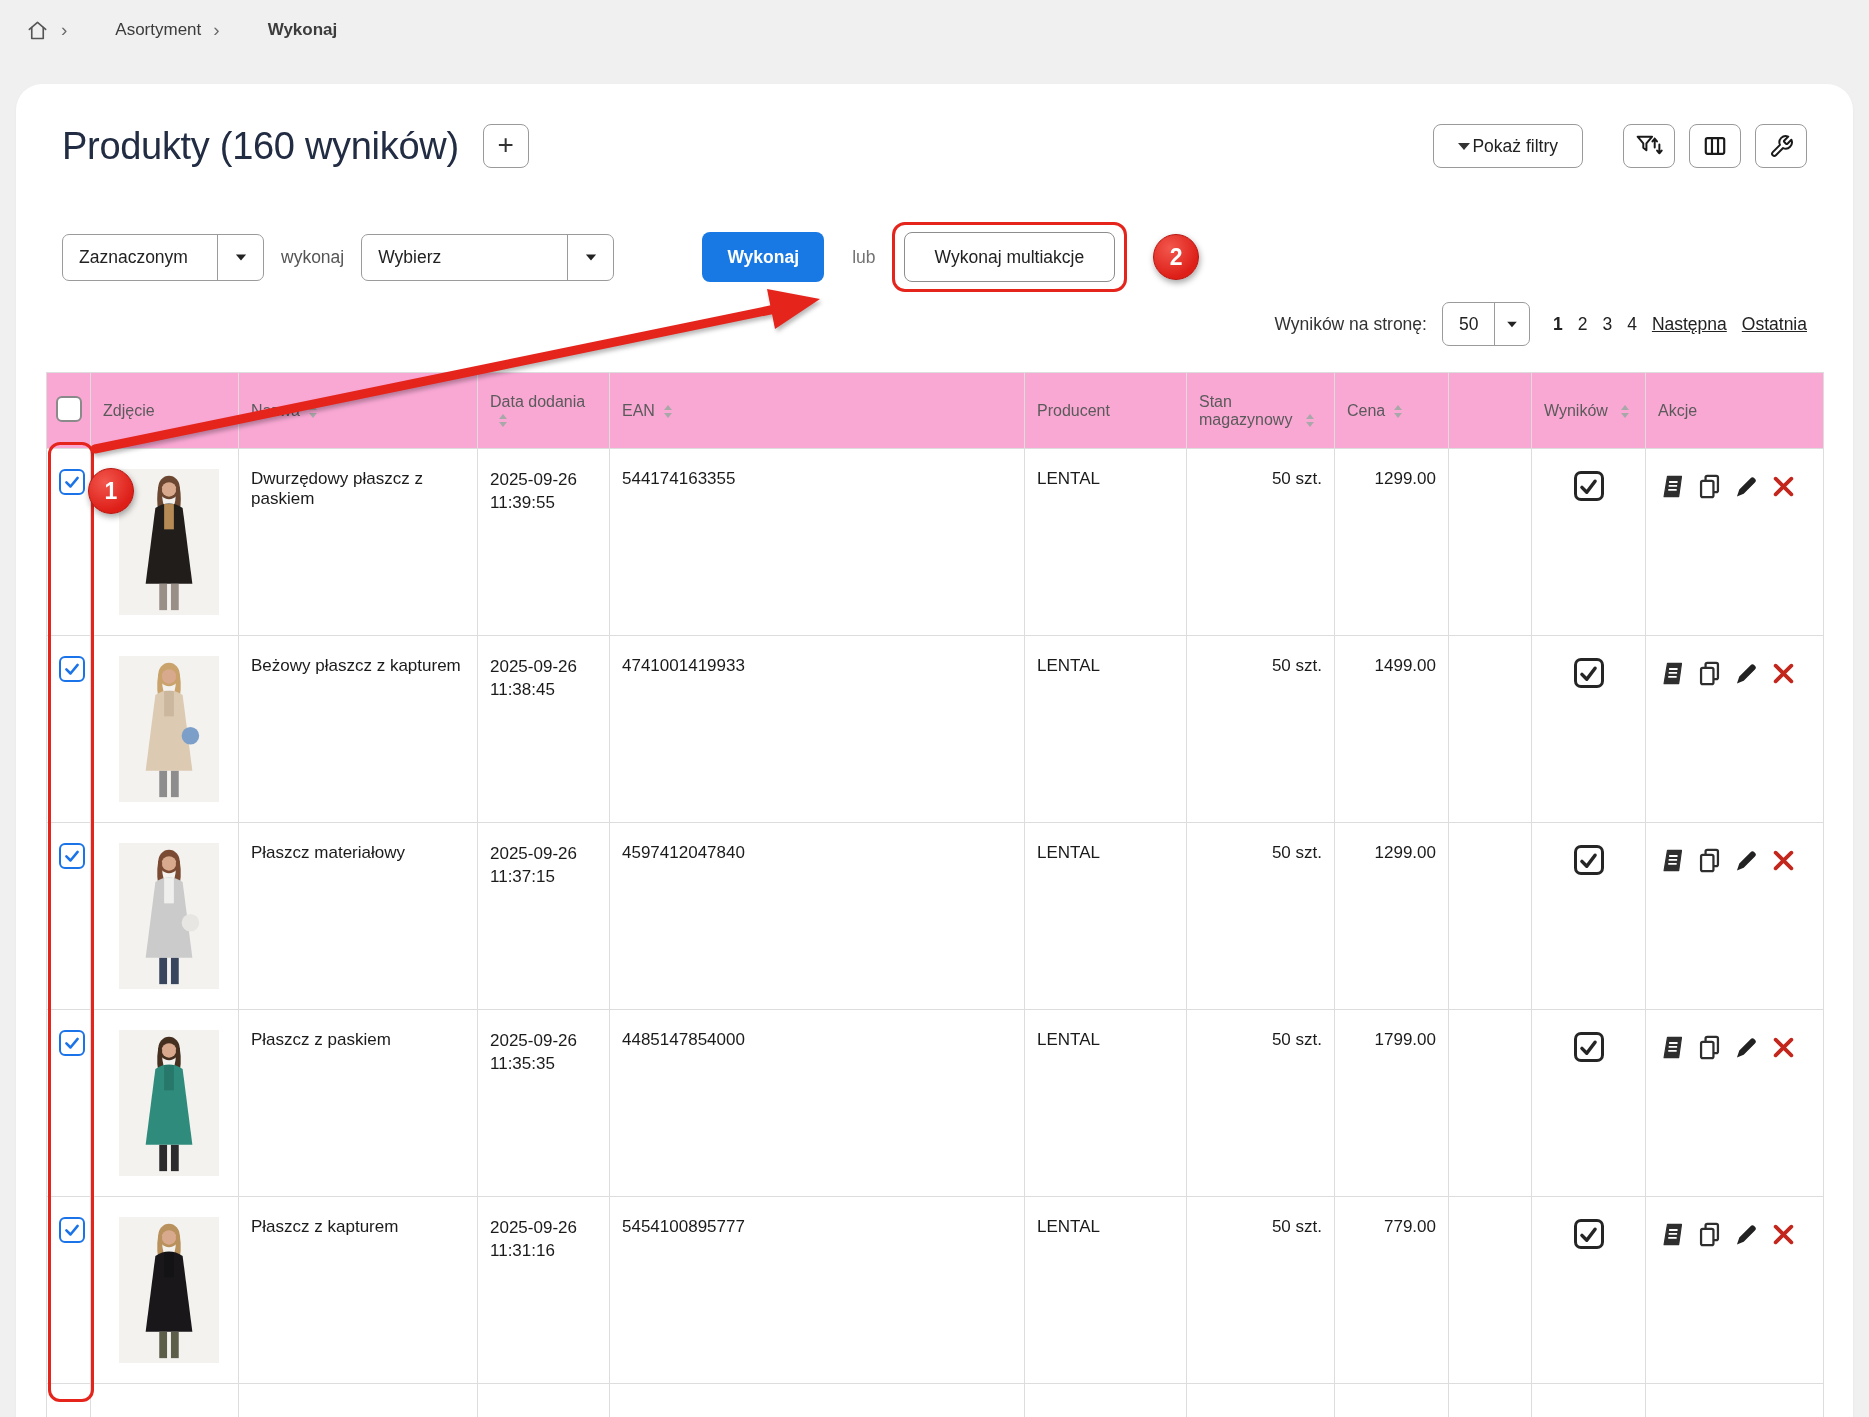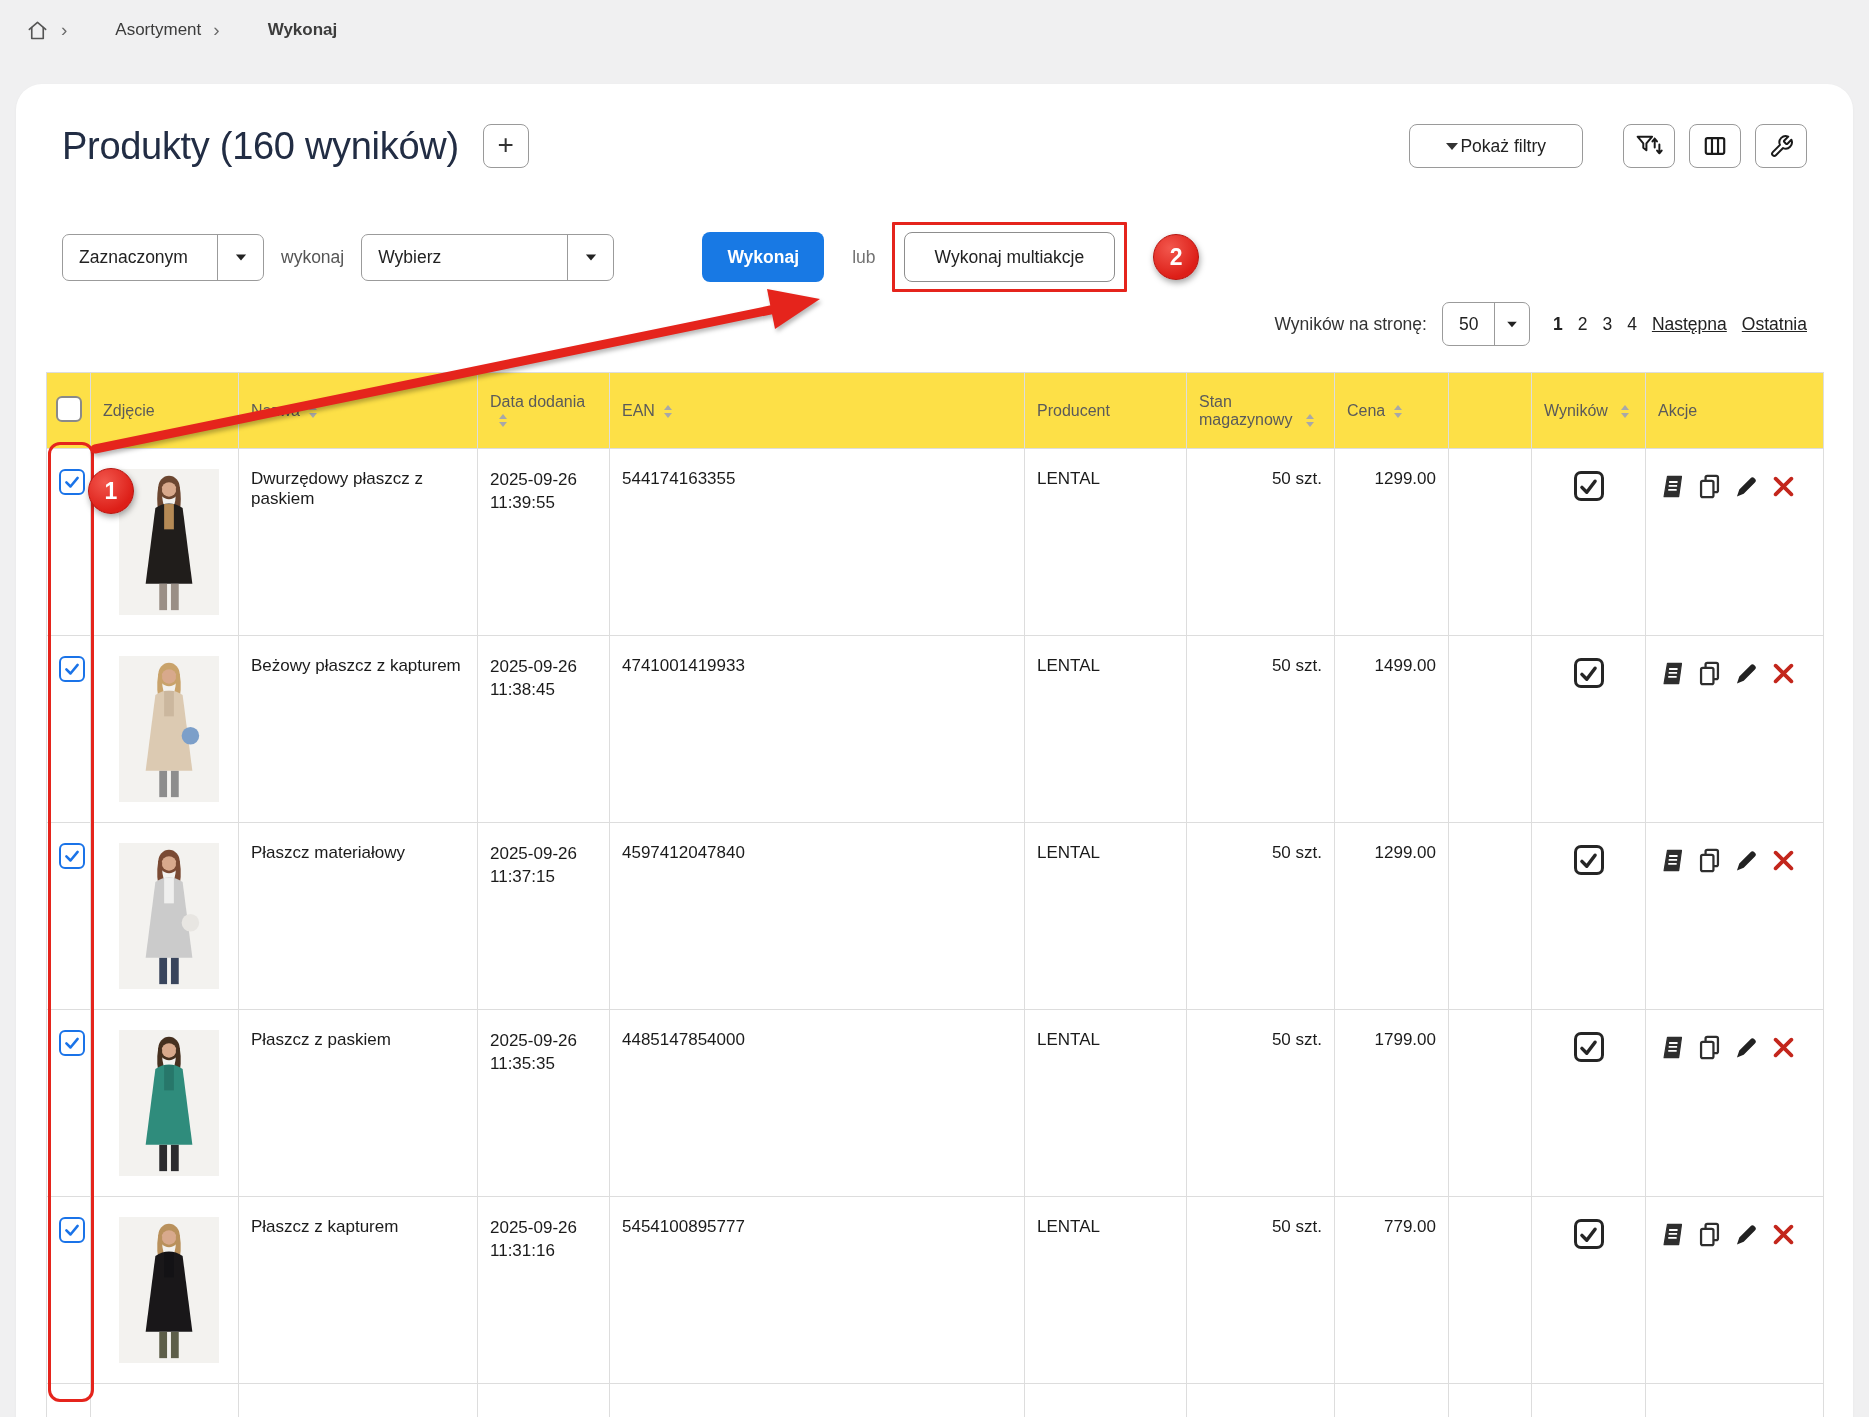--- a/index.html
+++ b/index.html
@@ -20,53 +20,53 @@
     padding:0 30px 40px 30px; min-height:1400px;
     box-shadow:0 1px 3px rgba(0,0,0,.04);
   }
   
   .title-row { display:flex; align-items:center; padding:40px 16px 0 16px;justify-content:space-between; }
   .page-title { font-size:38px; font-weight:500; color:#222d44; margin:0; letter-spacing:-0.3px;}
   .btn { background:#fff; border:1.5px solid #9a9a9a; border-radius:8px; color:#222; cursor:pointer;
          display:inline-flex; align-items:center; justify-content:center; font-family:inherit;}
   .plus-btn { width:46px; height:44px; font-size:28px; font-weight:400; margin-left:24px; color:#333; padding-bottom:3px;}
   .spacer { flex:1; }
-  .filters-btn { height:44px; padding:0 36px; font-size:17.5px; gap:2px; }
+  .filters-btn { height:44px; padding:0 24px; font-size:17.5px; gap:2px; }
   .icon-btn { width:52px; height:44px; }
   .icon-btn + .icon-btn { margin-left:14px; }
   .filters-gap { width:40px; }
   .tri-dn { width:0; height:0; border-left:6px solid transparent; border-right:6px solid transparent; border-top:7.5px solid #333; }
   
   .toolbar { display:flex; align-items:center; margin:54px 16px 0 16px; }
   .select { height:47px; border:1.5px solid #9b9b9b; border-radius:7px; background:#fff; display:flex; align-items:stretch; font-size:17.5px; color:#222; cursor:pointer;}
   .select .val { display:flex; align-items:center; padding:0 16px; flex:1;}
   .select .arrow-zone { border-left:1.5px solid #9b9b9b; width:46px; display:flex; align-items:center; justify-content:center;}
   .sel-target { width:202px; }
   .sel-action { width:253px; margin-left:17px;}
   .tb-label { color:#555; font-size:17.5px; margin-left:17px; }
   .exec-btn { margin-left:88px; width:122px; height:50px; background:#1879e4; border:none; border-radius:8px;
               color:#fff; font-size:17.5px; font-weight:bold; cursor:pointer;}
   .or-label { color:#737373; font-size:17.5px; margin:0 0 0 28px; }
-  .red-wrap { border:3px solid #e5241c; border-radius:1px; padding:7px 9px; margin-left:16px; }
+  .red-wrap { border:3px solid #e5241c; border-radius:13px; padding:7px 9px; margin-left:16px; }
   .multi-btn { height:50px; padding:0 30px; font-size:17.5px; border-radius:8px; border:1.5px solid #8d8d8d;}
   .badge { width:46px; height:46px; border-radius:50%; background:radial-gradient(circle at 36% 30%, #f2574d 0%, #dd1f18 70%);
            border:1px solid #b5140f; color:#fff; font-size:23px; font-weight:bold;
            display:flex; align-items:center; justify-content:center; box-shadow:1px 3px 6px rgba(0,0,0,.35);}
   .badge2 { margin-left:26px; }
   
   .pagination { display:flex; align-items:center; justify-content:flex-end; gap:15px; margin:10px 16px 0 16px; font-size:17.5px; color:#333;}
   .per-page-select { width:88px; height:44px; }
   .pages { display:flex; align-items:center; gap:15px; margin-left:8px;}
   .page-num { color:#222; cursor:pointer; }
   .page-num.current { font-weight:bold; cursor:default;}
   .page-link { color:#222; text-decoration:underline; cursor:pointer; }
   
   table.grid { border-collapse:collapse; table-layout:fixed; width:1777px; margin-top:26px; }
   .grid th, .grid td { border:1px solid #ddd; }
-  .grid thead tr { background:#fde047; height:76px; }
+  .grid thead tr { background:#f9a8d4; height:76px; }
   .grid th { font-weight:400; color:#5a5a5a; font-size:16px; text-align:left; padding:8px 12px; vertical-align:middle; }
   .grid th.sortable { cursor:pointer; }
   .grid tbody td { vertical-align:top; padding:20px 12px; font-size:17px; color:#1b1b1b; background:#fff;}
   .grid tbody tr { height:161px; }
   .grid tbody tr.short { height:178px; }
   .grid tbody tr.sliver { height:90px; }
   .grid tbody tr.sliver td { padding-top:4px; }
   td.c-check, th.c-check { text-align:center; padding:16px 4px; }
   td.c-stock { text-align:right; padding-right:32px; }
   td.c-price { text-align:right; padding-right:14px; }

